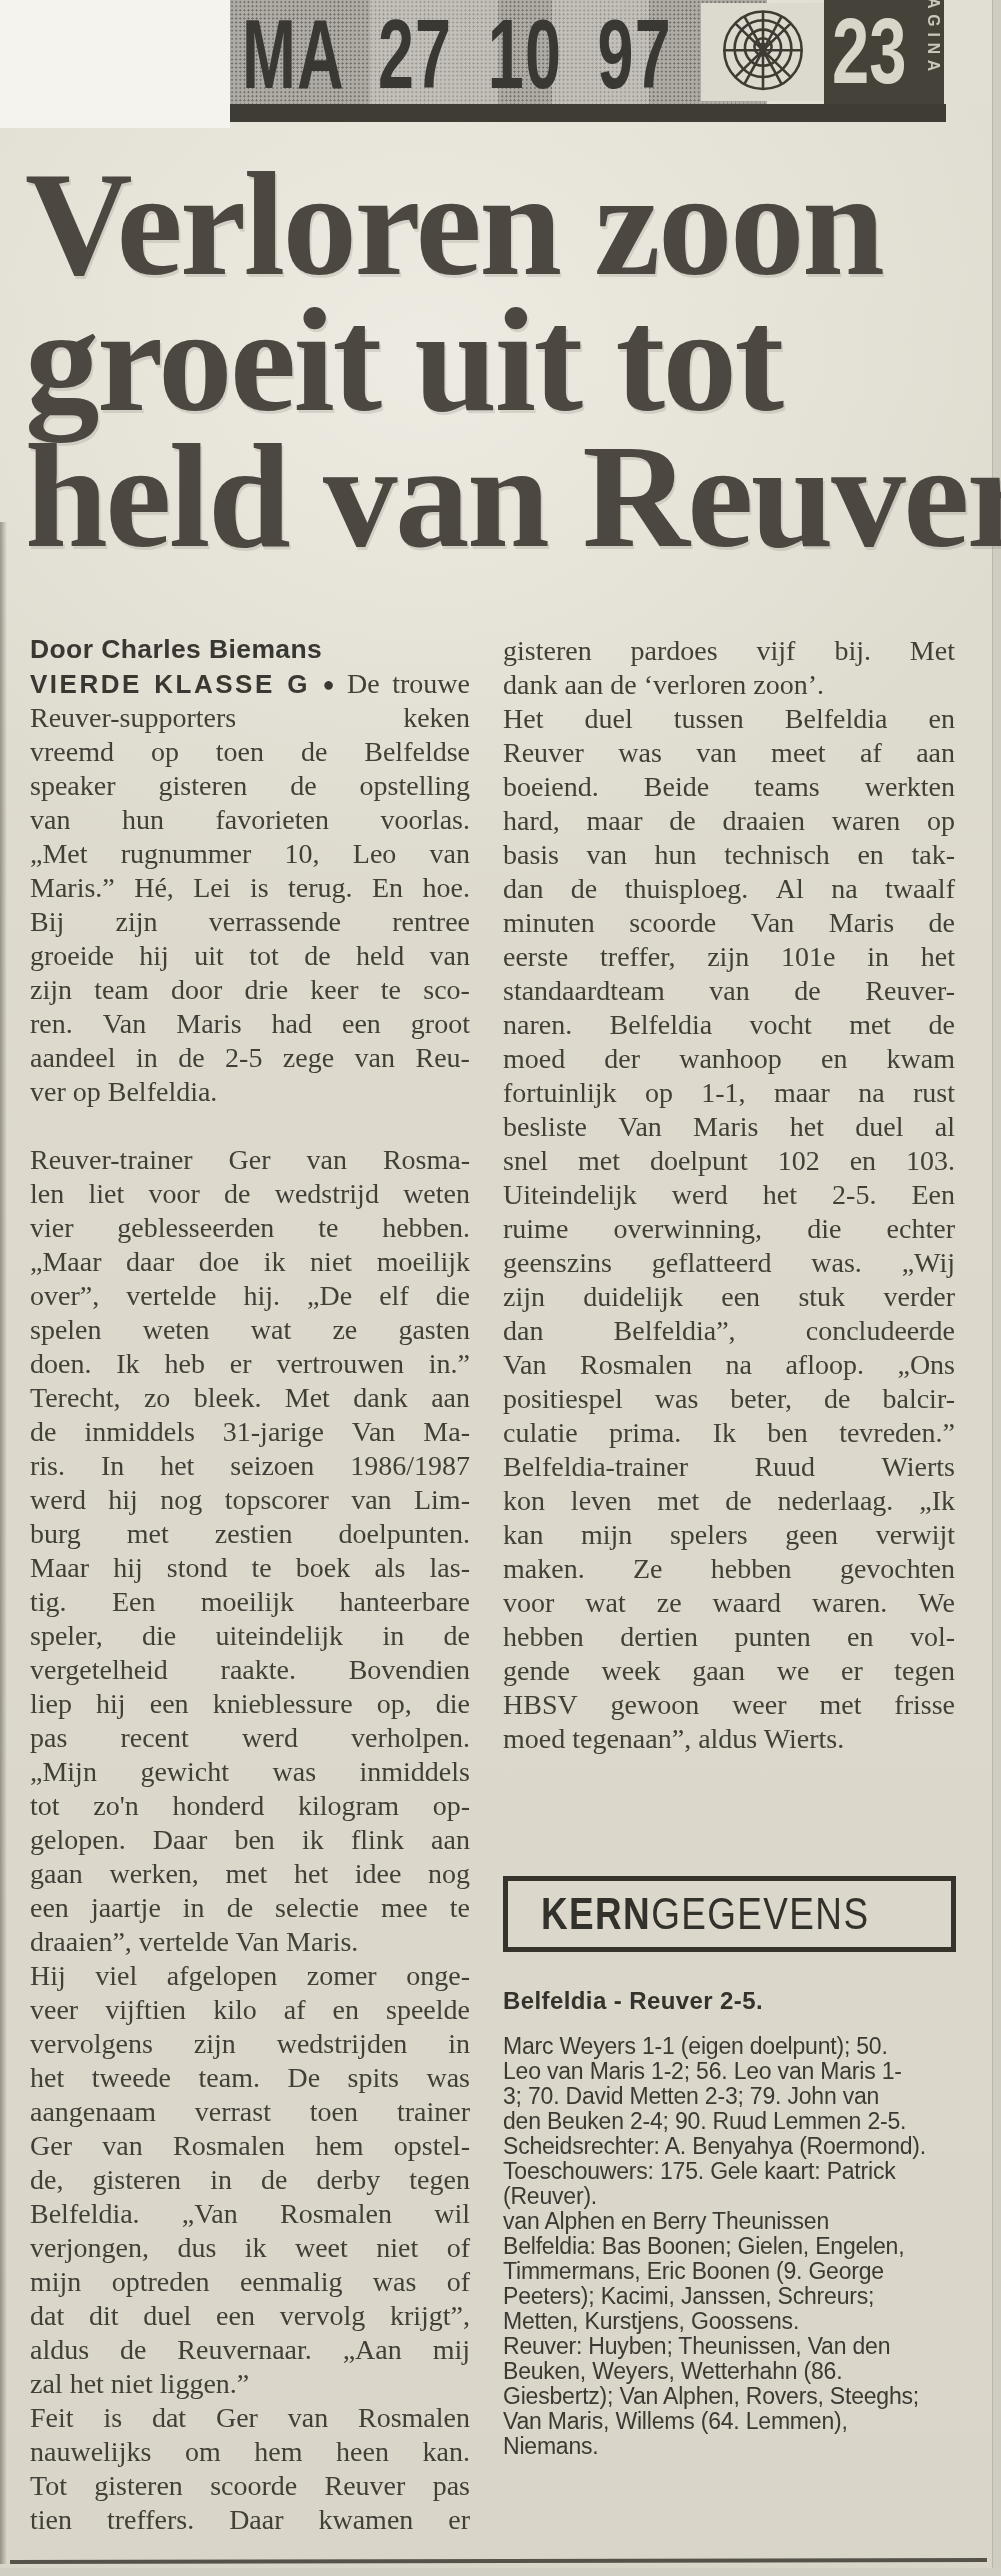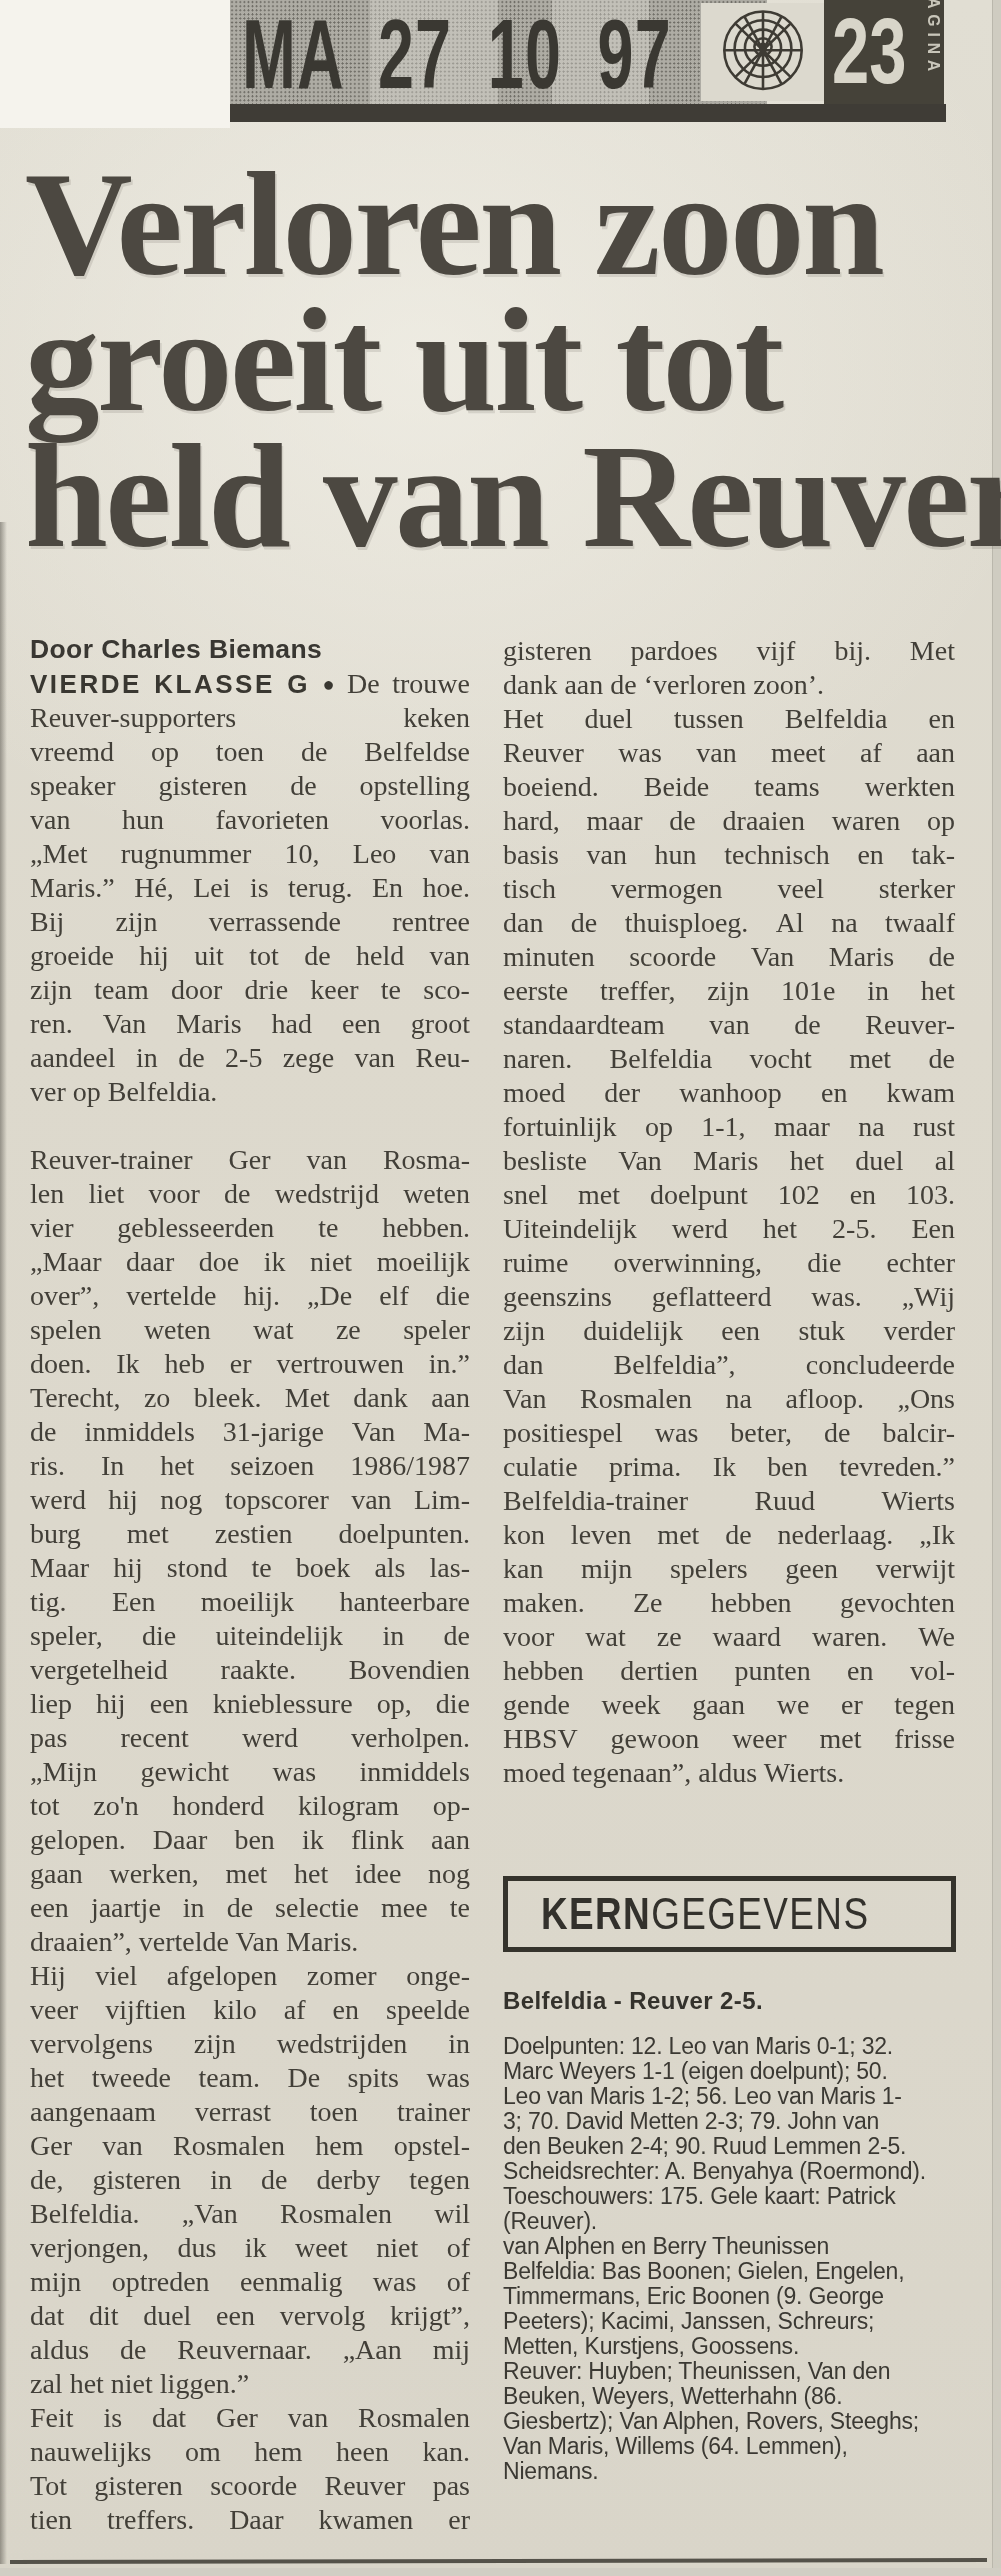--- a/index.html
+++ b/index.html
@@ -223,21 +223,21 @@
         <span>hij.</span>
         <span>„De</span>
         <span>elf</span>
         <span>die</span>
       </div>
       <div class="bline just">
         <span>spelen</span>
         <span>weten</span>
         <span>wat</span>
         <span>ze</span>
-        <span>speler</span>
+        <span>gasten</span>
       </div>
       <div class="bline just">
         <span>doen.</span>
         <span>Ik</span>
         <span>heb</span>
         <span>er</span>
         <span>vertrouwen</span>
         <span>in.”</span>
       </div>
       <div class="bline just">
@@ -511,26 +511,20 @@
         <span>waren</span>
         <span>op</span>
       </div>
       <div class="bline just">
         <span>basis</span>
         <span>van</span>
         <span>hun</span>
         <span>technisch</span>
         <span>en</span>
         <span>tak-</span>
-      </div>
-      <div class="bline just">
-        <span>tisch</span>
-        <span>vermogen</span>
-        <span>veel</span>
-        <span>sterker</span>
       </div>
       <div class="bline just">
         <span>dan</span>
         <span>de</span>
         <span>thuisploeg.</span>
         <span>Al</span>
         <span>na</span>
         <span>twaalf</span>
       </div>
       <div class="bline just">
@@ -701,21 +695,20 @@
         <span>frisse</span>
       </div>
       <div class="bline short">moed tegenaan”, aldus Wierts.</div>
     </div>
 
   <div class="kern-box">
     <div class="kern-title"><span class="kern-bold">KERN</span><span class="kern-light">GEGEVENS</span></div>
   </div>
   <div class="kern-heading">Belfeldia - Reuver 2-5.</div>
   <div id="kern-lines">
-      <div class="kline">Doelpunten: 12. Leo van Maris 0-1; 32.</div>
       <div class="kline">Marc Weyers 1-1 (eigen doelpunt); 50.</div>
       <div class="kline">Leo van Maris 1-2; 56. Leo van Maris 1-</div>
       <div class="kline">3; 70. David Metten 2-3; 79. John van</div>
       <div class="kline">den Beuken 2-4; 90. Ruud Lemmen 2-5.</div>
       <div class="kline">Scheidsrechter: A. Benyahya (Roermond).</div>
       <div class="kline">Toeschouwers: 175. Gele kaart: Patrick</div>
       <div class="kline">(Reuver).</div>
       <div class="kline">van Alphen en Berry Theunissen</div>
       <div class="kline">Belfeldia: Bas Boonen; Gielen, Engelen,</div>
       <div class="kline">Timmermans, Eric Boonen (9. George</div>

